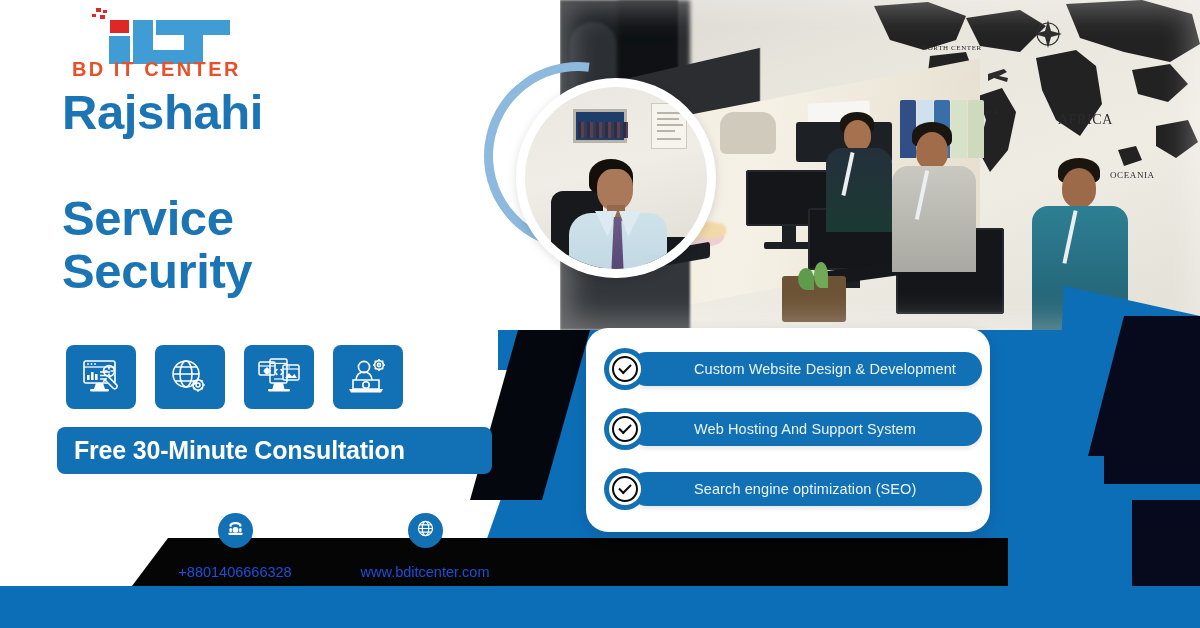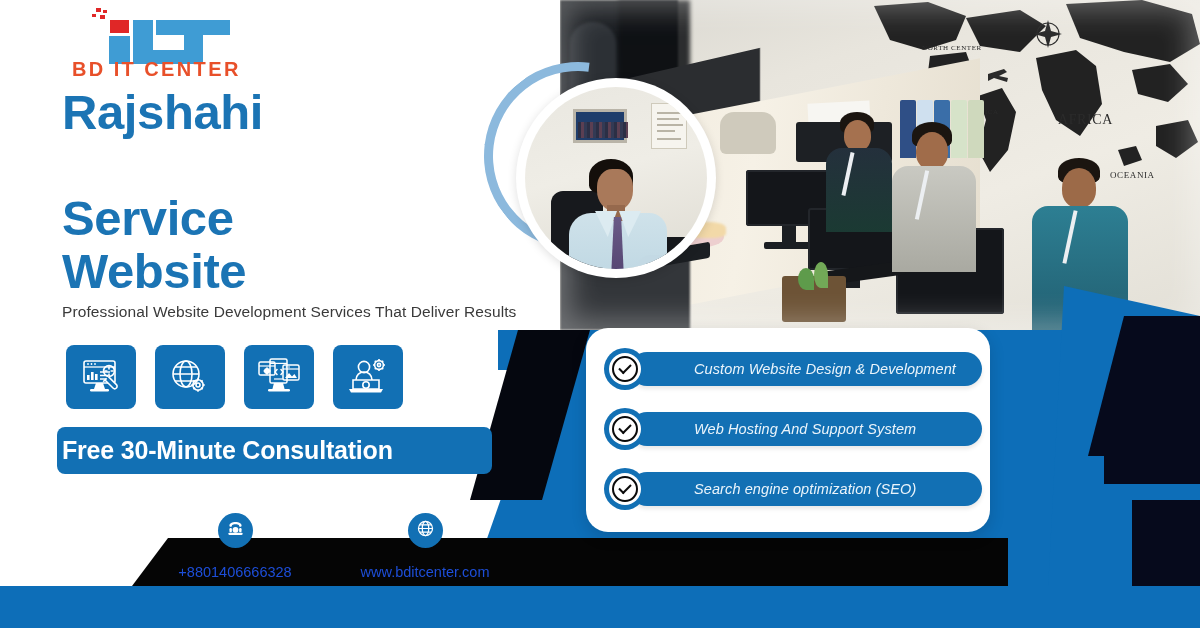--- a/index.html
+++ b/index.html
@@ -278,21 +278,21 @@
   .feature-row { position:absolute; left:66px; top:345px; display:flex; gap:19px; }
   .feat-tile {
     width:70px; height:64px; background:#1270b4; border-radius:8px;
     display:flex; align-items:center; justify-content:center;
   }
   .feat-tile svg { display:block; }
 
   .cta {
     position:absolute; left:57px; top:427px; width:435px; height:47px;
     background:#1270b4; border-radius:8px;
-    display:flex; align-items:center; padding-left:5px;
+    display:flex; align-items:center; padding-left:17px;
   }
   .cta-label {
     font-size:25px; font-weight:bold; color:#ffffff; letter-spacing:-.2px;
   }
 
   .contact-block { position:absolute; left:170px; top:513px; width:380px; height:80px; }
   .contact-item { position:absolute; text-align:center; }
   .contact-circle {
     width:35px; height:35px; border-radius:50%; background:#1270b4;
     display:flex; align-items:center; justify-content:center; margin:0 auto;
@@ -312,21 +312,21 @@
     position:relative; height:42px; margin-bottom:18px; display:flex; align-items:center;
   }
   .check-row:last-child { margin-bottom:0; }
   .check-pill {
     position:absolute; left:26px; top:4px; width:352px; height:34px;
     background:#1270b4; border-radius:17px;
     display:flex; align-items:center; padding-left:64px;
     box-shadow:0 3px 4px rgba(0,0,0,.09);
   }
   .check-pill span {
-    font-size:14.5px; color:#eaf4fb; white-space:nowrap; letter-spacing:.1px;font-style:italic;
+    font-size:14.5px; color:#eaf4fb; white-space:nowrap; letter-spacing:.1px;
   }
   .check-ico {
     position:relative; z-index:2; width:42px; height:42px; border-radius:50%;
     background:#1270b4; display:flex; align-items:center; justify-content:center;
   }
   .check-ico-inner {
     width:32px; height:32px; border-radius:50%; background:#fff;
     display:flex; align-items:center; justify-content:center;
   }
   .check-ico-core {
@@ -486,24 +486,23 @@
       <div class="logo-T-bar"></div>
       <div class="logo-T-stem"></div>
     </div>
     <div class="logo-text">BD IT CENTER</div>
   </div>
 
   <h1 class="headline">
     <span>Rajshahi</span><br>
     <br>
     <span>Service</span><br>
-    <span>Website</span>
+    <span>Security</span>
   </h1>
 
-  <div class="subhead">Professional Website Development Services That Deliver Results</div>
 
   <div class="feature-row">
     <div class="feat-tile">
       <span>
         <svg width="40" height="38" viewBox="0 0 40 38" fill="none" stroke="#fff" stroke-width="1.6">
           <rect x="3" y="3" width="31" height="22" rx="2"></rect>
           <path d="M3 9 H34" stroke-width="1.3"></path>
           <circle cx="7" cy="6" r=".9" fill="#fff" stroke="none"></circle>
           <circle cx="10.5" cy="6" r=".9" fill="#fff" stroke="none"></circle>
           <circle cx="14" cy="6" r=".9" fill="#fff" stroke="none"></circle>

